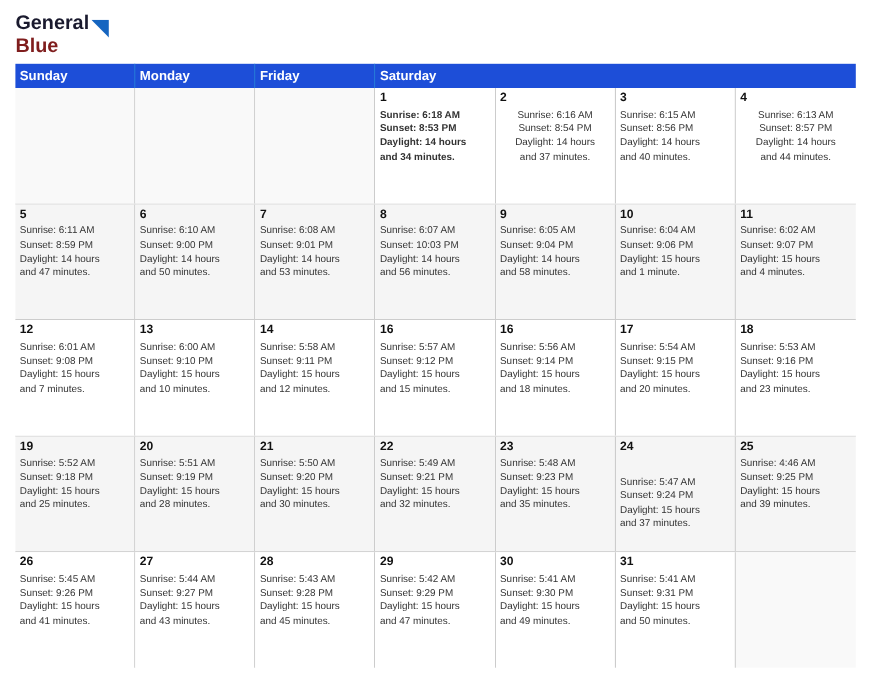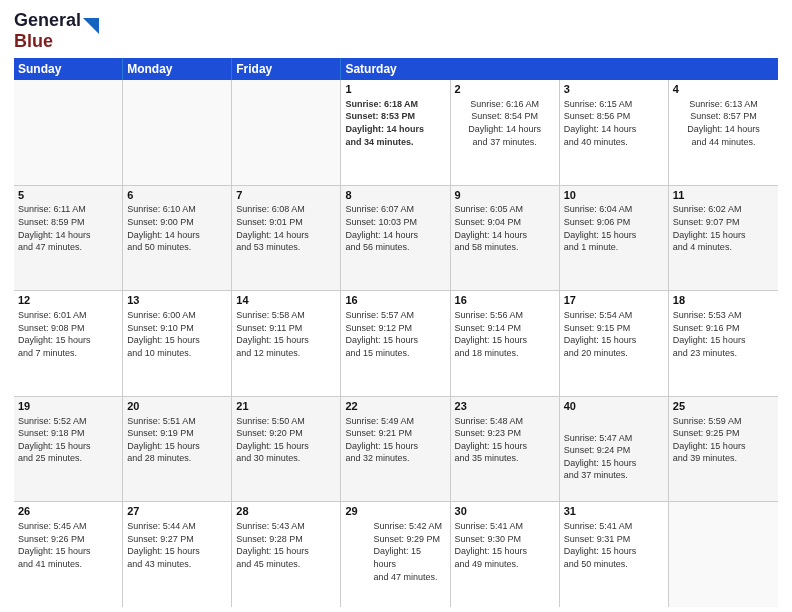--- a/index.html
+++ b/index.html
@@ -298,29 +298,29 @@
 and 32 minutes.</div>
           </div>
           <div class="cal-cell">
             <span class="day-num">23</span>
             <div class="cell-info" style="white-space: pre-line;">Sunrise: 5:48 AM
 Sunset: 9:23 PM
 Daylight: 15 hours
 and 35 minutes.</div>
           </div>
           <div class="cal-cell">
-            <span class="day-num">40</span>
+            <span class="day-num">24</span>
             <div class="cell-info" style="white-space: pre-line; margin-top: 18px;">Sunrise: 5:47 AM
 Sunset: 9:24 PM
 Daylight: 15 hours
 and 37 minutes.</div>
           </div>
           <div class="cal-cell">
             <span class="day-num">25</span>
-            <div class="cell-info" style="white-space: pre-line;">Sunrise: 5:59 AM
+            <div class="cell-info" style="white-space: pre-line;">Sunrise: 4:46 AM
 Sunset: 9:25 PM
 Daylight: 15 hours
 and 39 minutes.</div>
           </div>
         </div>
         <div class="cal-row">
           <div class="cal-cell">
             <span class="day-num">26</span>
             <div class="cell-info" style="white-space: pre-line;">Sunrise: 5:45 AM
 Sunset: 9:26 PM
@@ -336,21 +336,21 @@
           </div>
           <div class="cal-cell">
             <span class="day-num">28</span>
             <div class="cell-info" style="white-space: pre-line;">Sunrise: 5:43 AM
 Sunset: 9:28 PM
 Daylight: 15 hours
 and 45 minutes.</div>
           </div>
           <div class="cal-cell">
             <span class="day-num">29</span>
-            <div class="cell-info" style="white-space: pre-line; margin-left: 28px;">Sunrise: 5:42 AM
+            <div class="cell-info" style="white-space: pre-line;">Sunrise: 5:42 AM
 Sunset: 9:29 PM
 Daylight: 15 hours
 and 47 minutes.</div>
           </div>
           <div class="cal-cell">
             <span class="day-num">30</span>
             <div class="cell-info" style="white-space: pre-line;">Sunrise: 5:41 AM
 Sunset: 9:30 PM
 Daylight: 15 hours
 and 49 minutes.</div>

